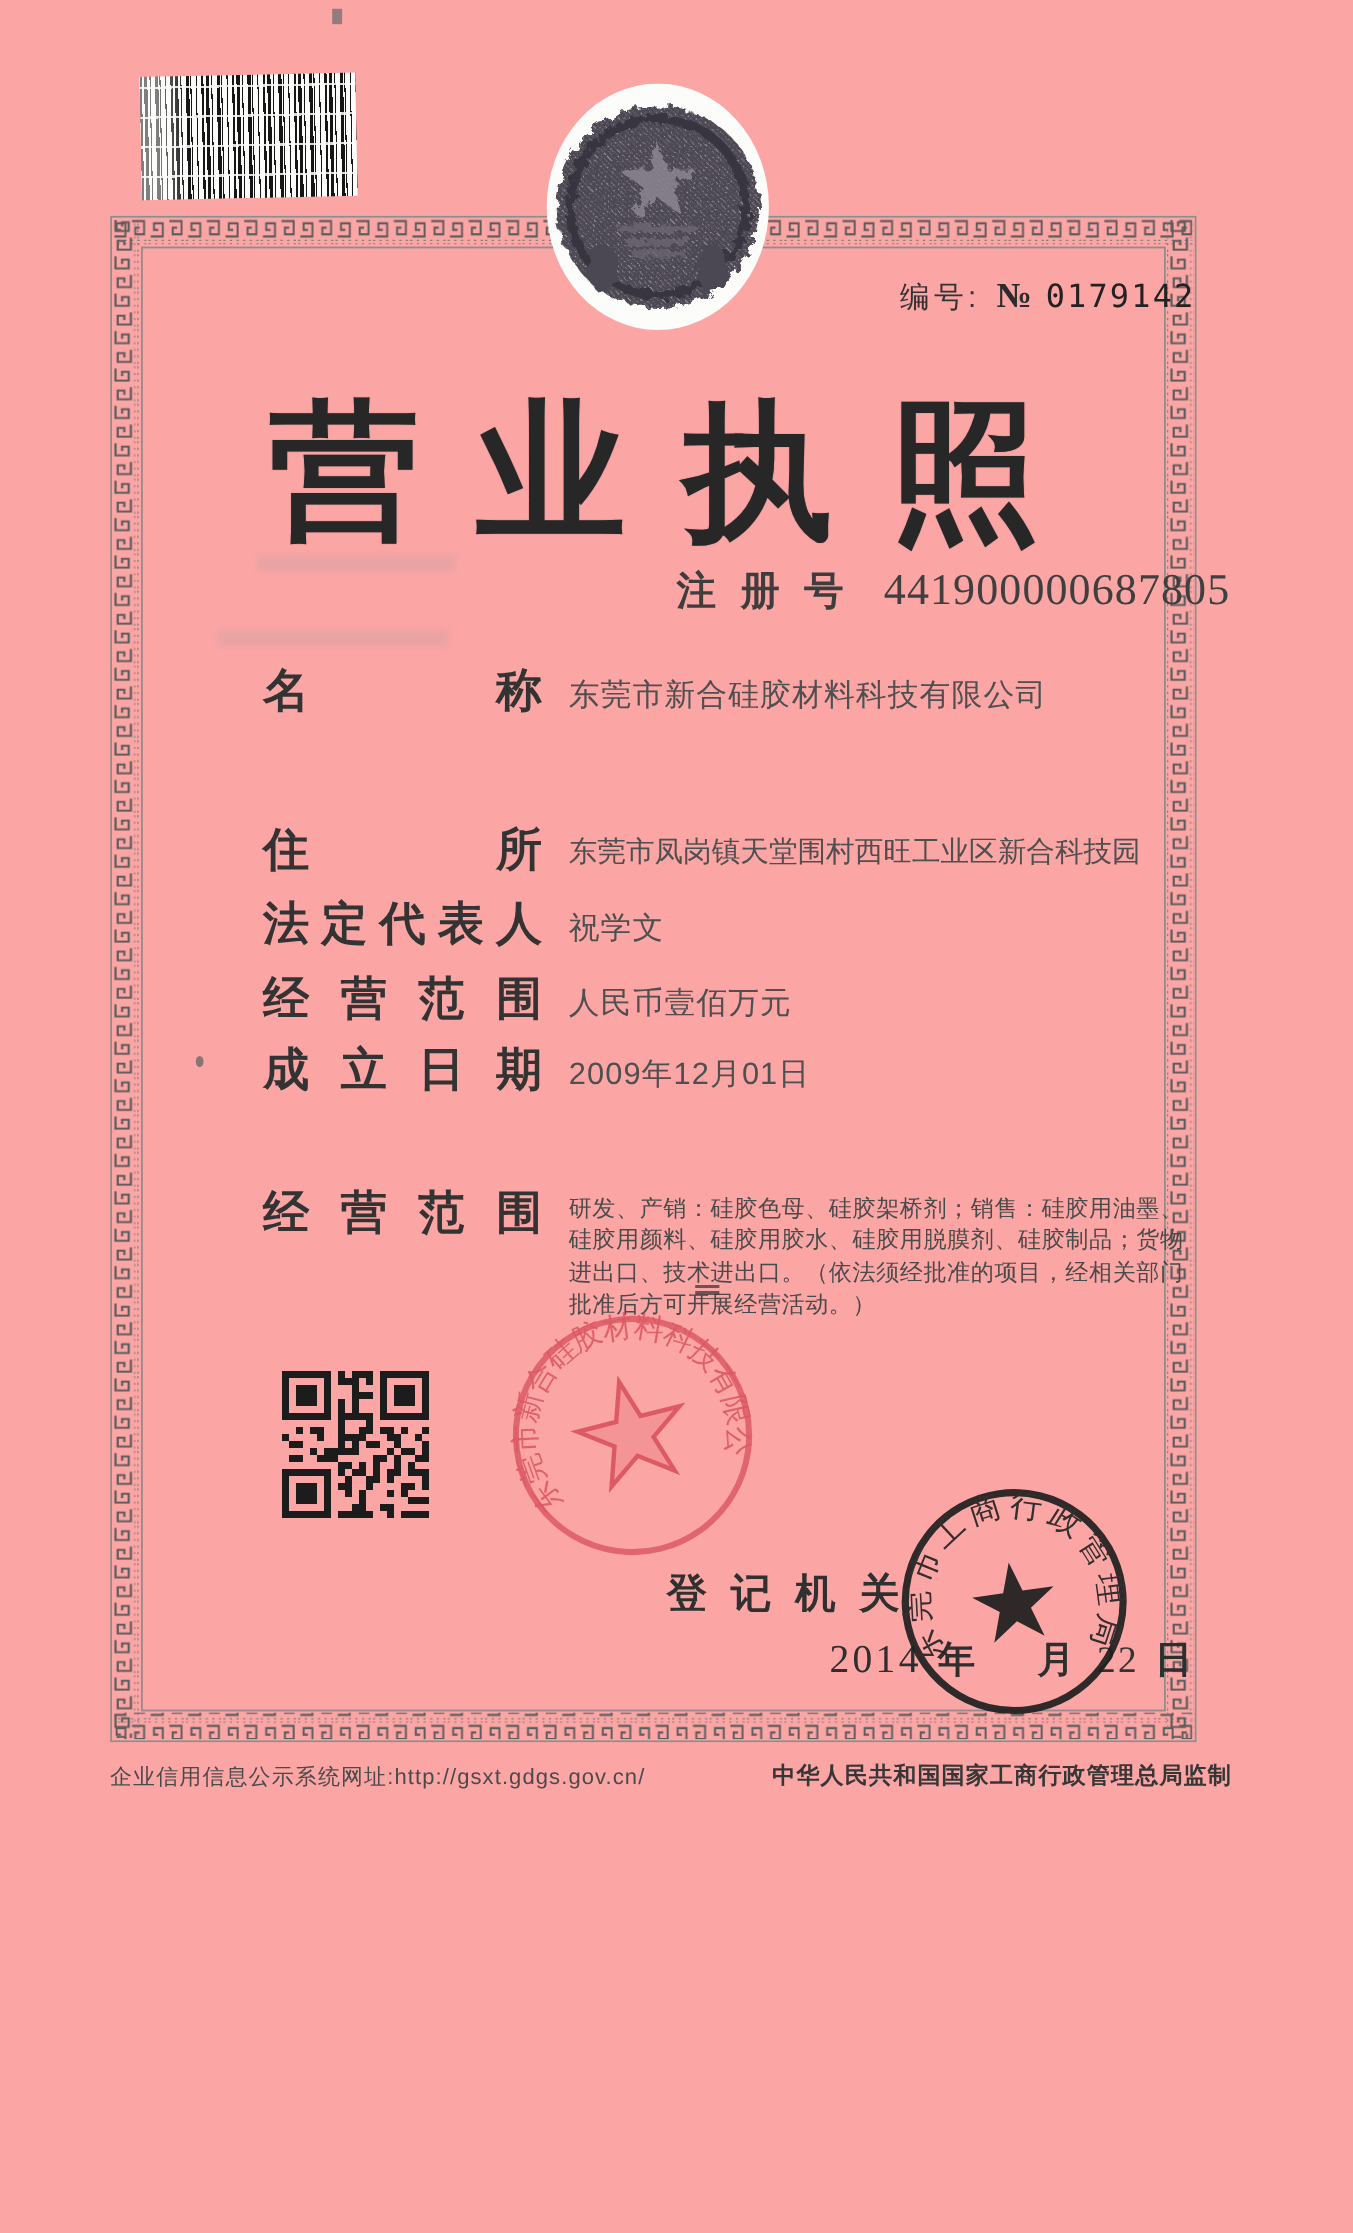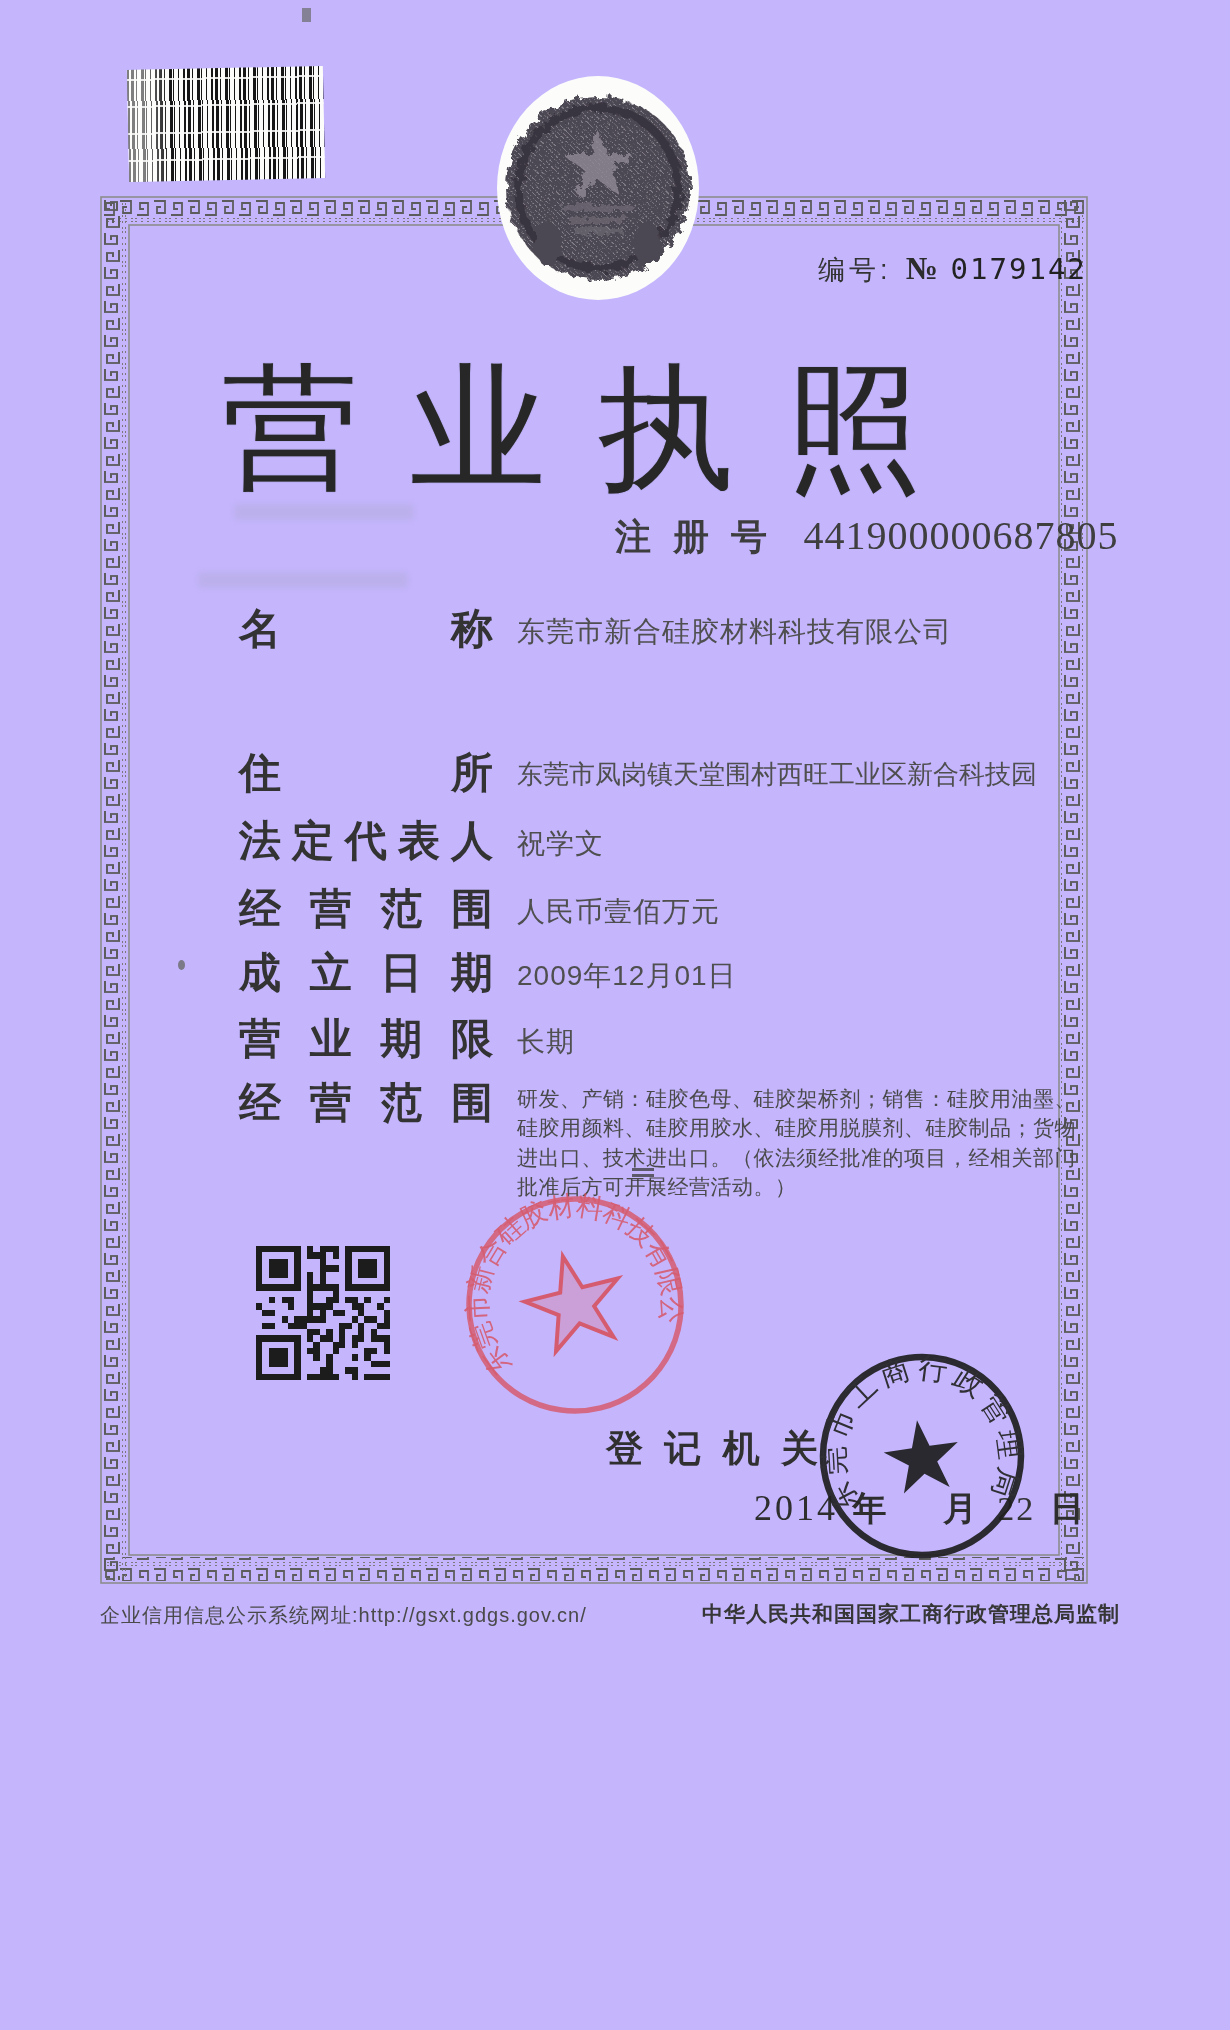--- a/index.html
+++ b/index.html
@@ -1,17 +1,17 @@
 <!DOCTYPE html>
 <html><head>
 <meta charset="utf-8">
 <style>
   * { margin:0; padding:0; box-sizing:border-box; }
   body { background:#ffffff; font-family:"Liberation Sans", sans-serif; }
-  .page { position:relative; width:1230px; height:2030px; background:#c4b5fd; overflow:hidden; }
+  .page { position:relative; width:1230px; height:2030px; background:#fca5a5; overflow:hidden; }
 
   
   .barcode{
     position:absolute; left:128px; top:68px; width:196px; height:112px;
     transform:rotate(-1.2deg);
     background:
       repeating-linear-gradient(180deg, rgba(255,255,255,0) 0 9px, rgba(252,252,250,.85) 9px 11px, rgba(255,255,255,0) 11px 27px),
       linear-gradient(90deg, rgba(255,255,255,.45) 0 8%, rgba(255,255,255,0) 22%),
       repeating-linear-gradient(90deg,#161616 0 2px,#fcfcfa 2px 4px,#161616 4px 7px,#fcfcfa 7px 9px,#161616 9px 10px,#fcfcfa 10px 14px,#161616 14px 17px,#fcfcfa 17px 18px,#161616 18px 19px,#fcfcfa 19px 23px,#161616 23px 24px,#fcfcfa 24px 28px);
   }
@@ -19,21 +19,21 @@
   .emblem{ position:absolute; left:496px; top:76px; z-index:3; }
   .frame{ position:absolute; left:100px; top:196px; z-index:2; }
 
   .serial{ position:absolute; left:818px; top:250px; z-index:4; color:#2c2c2c; white-space:nowrap; }
   .serial .lab{ font-size:27px; letter-spacing:4px; color:#333; }
   .serial .nm{ font-family:"Liberation Serif", serif; font-weight:bold; font-size:32px; margin-left:10px; }
   .serial .sn{ font-family:"DejaVu Sans Mono", monospace; font-size:29px; margin-left:8px; letter-spacing:2px; color:#222; }
 
   .title{
     position:absolute; left:170px; top:338px; width:850px; z-index:4;
-    font-size:136px; font-weight:400; color:#272727; text-align:left;
+    font-size:136px; font-weight:700; color:#272727; text-align:center;
     letter-spacing:52px; text-indent:52px; white-space:nowrap;
     text-shadow:0 0 1px rgba(60,60,60,.6);
   }
 
   .regline{ position:absolute; left:615px; top:512px; z-index:4; white-space:nowrap; }
   .regline .reg-label{ font-size:36px; font-weight:600; color:#3d3d3d; letter-spacing:6px; }
   .regline .reg-num{ font-family:"Liberation Serif", serif; font-size:40px; color:#3f3f3f; margin-left:26px; letter-spacing:1px; }
 
   .field{ position:absolute; left:200px; display:flex; z-index:4; }
   .flabel{
@@ -156,24 +156,20 @@
     <div class="flabel">法定代表人</div>
     <div class="fvalue">祝学文</div>
   </div>
   <div class="field" style="top:886px">
     <div class="flabel">经营范围</div>
     <div class="fvalue">人民币壹佰万元</div>
   </div>
   <div class="field" style="top:950px">
     <div class="flabel">成立日期</div>
     <div class="fvalue">2009年12月01日</div>
-  </div>
-  <div class="field" style="top:1016px">
-    <div class="flabel">营业期限</div>
-    <div class="fvalue">长期</div>
   </div>
   <div class="field" style="top:1080px">
     <div class="flabel">经营范围</div>
     <div class="fvalue v-scope">研发、产销：硅胶色母、硅胶架桥剂；销售：硅胶用油墨、硅胶用颜料、硅胶用胶水、硅胶用脱膜剂、硅胶制品；货物进出口、技术进出口。（依法须经批准的项目，经相关部门批准后方可开展经营活动。）</div>
   </div>
 
   <div class="qr">
     <svg id="qr" viewBox="0 0 21 21" xmlns="http://www.w3.org/2000/svg">
         <rect x="0" y="0" width="1" height="1"></rect>
         <rect x="1" y="0" width="1" height="1"></rect>

